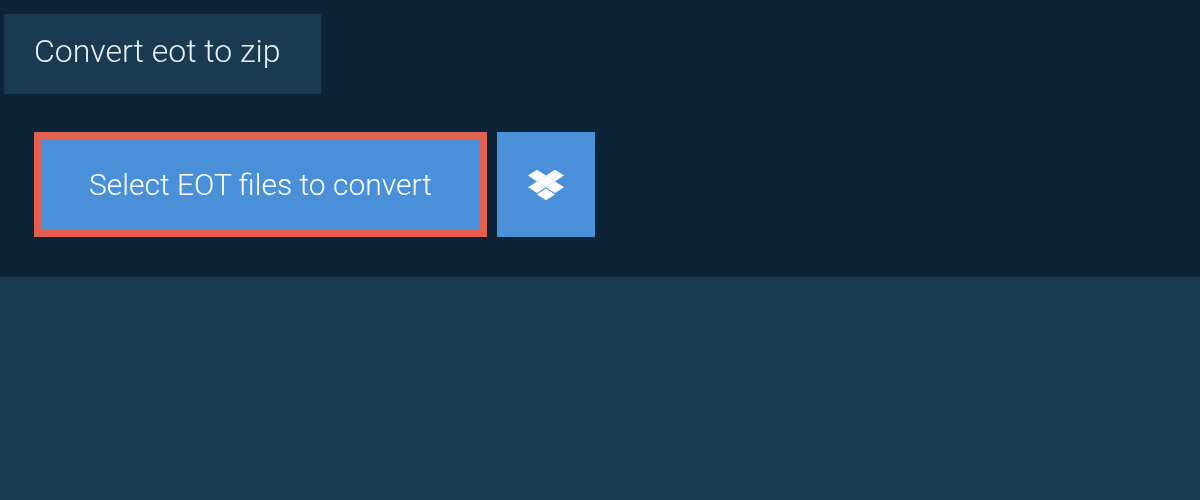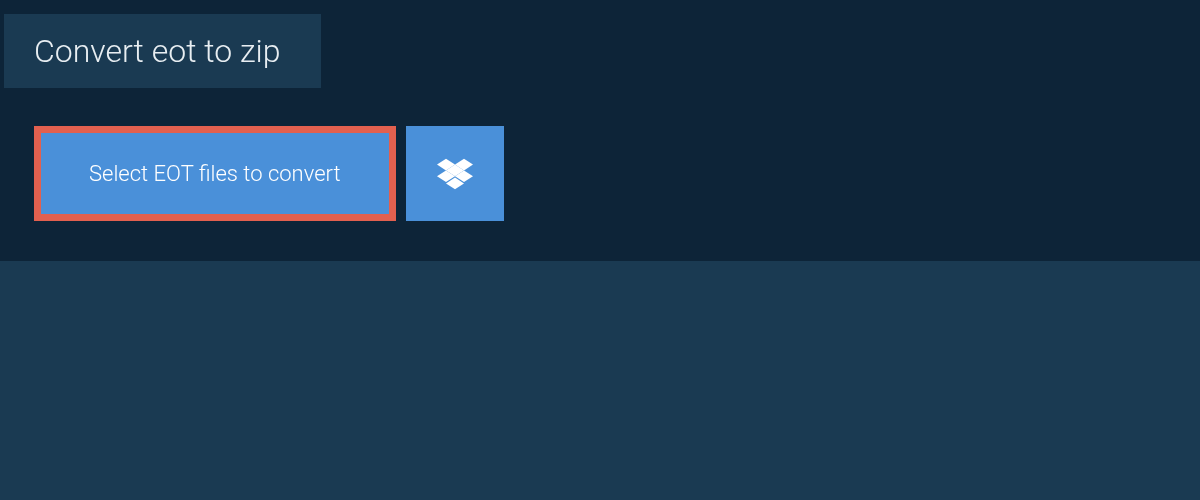--- a/index.html
+++ b/index.html
@@ -15,21 +15,21 @@
       overflow: hidden;
     }
     .panel {
       background: #0d2438;
       width: 100%;
       padding-bottom: 40px;
     }
     .tab-header {
       display: inline-block;
       background: #1a3a52;
-      padding: 18px 40px 18px 30px;
+      padding: 18px 40px 24px 30px;
       margin-left: 4px;
       margin-top: 14px;
     }
     .tab-header-text {
       color: #e8eef2;
       font-size: 32px;
       font-weight: 300;
     }
     .button-row {
       display: flex;
@@ -42,21 +42,21 @@
       background: #4a90d9;
       border: 7px solid #e2604f;
       padding: 28px 48px;
       cursor: pointer;
       display: flex;
       align-items: center;
       justify-content: center;
     }
     .select-button-text {
       color: #ffffff;
-      font-size: 22px;
+      font-size: 30px;
       font-weight: 300;
     }
     .dropbox-button {
       background: #4a90d9;
       width: 98px;
       cursor: pointer;
       display: flex;
       align-items: center;
       justify-content: center;
     }

